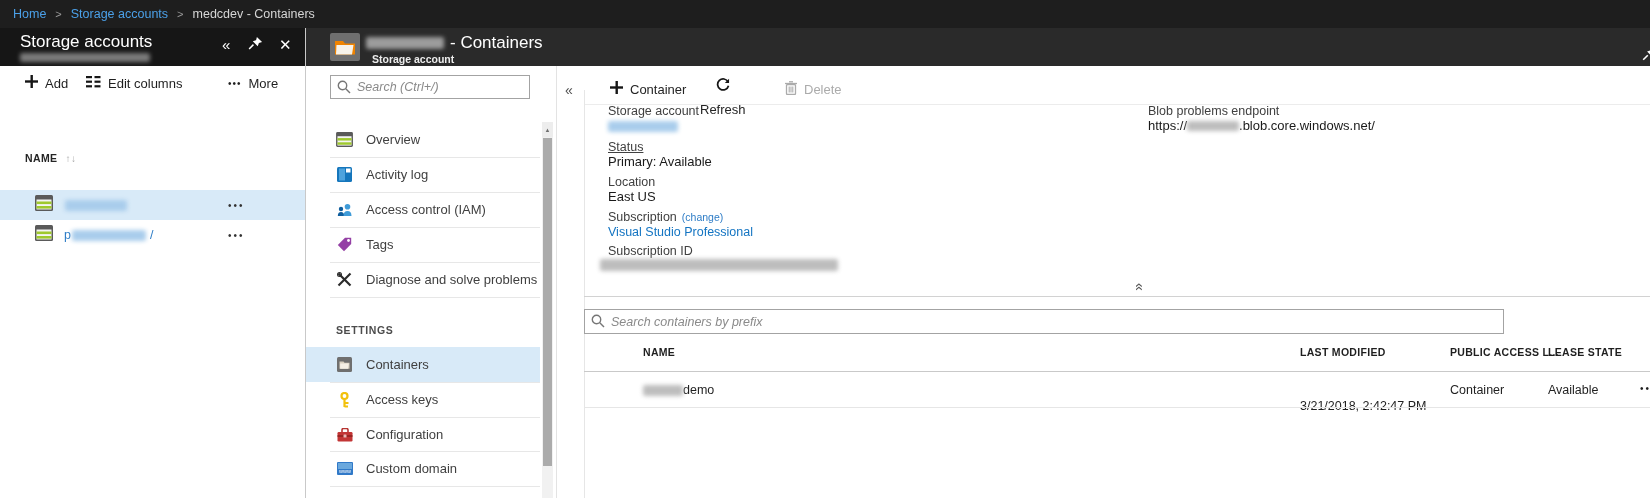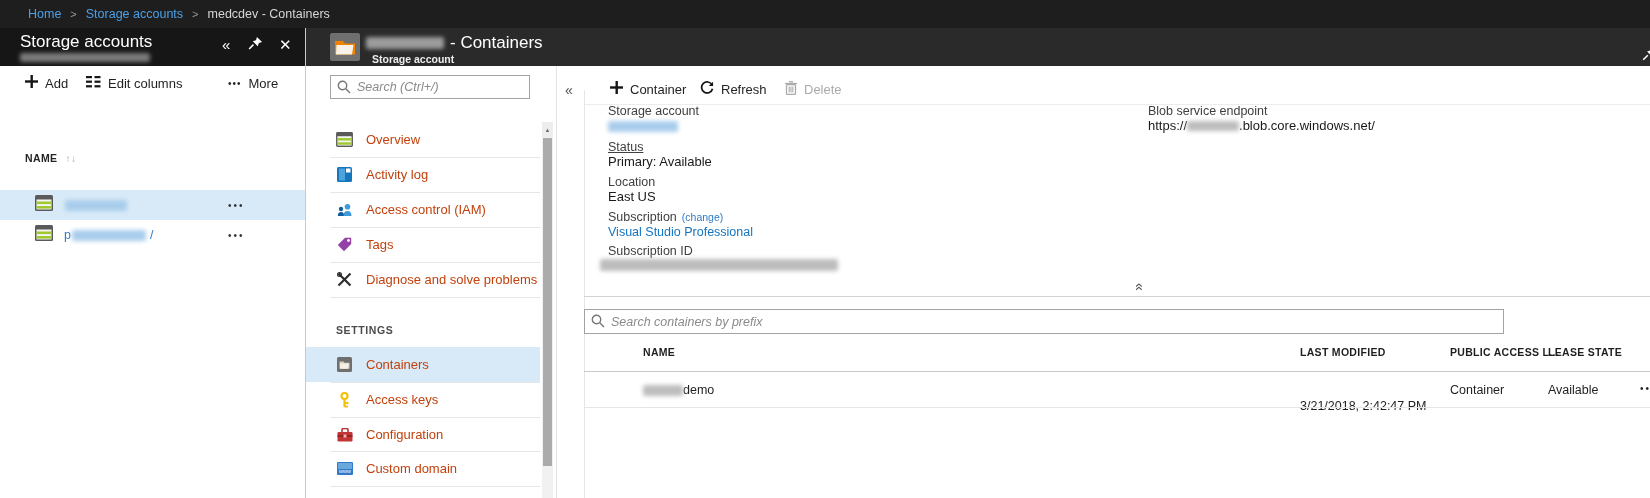--- a/index.html
+++ b/index.html
@@ -6,21 +6,21 @@
   html,body { background:#fff; }
   .stage {
     position: relative; width: 1650px; height: 498px;
     background: #fff; overflow: hidden;
     font-family: "Liberation Sans", sans-serif; color:#1a1a1a;
   }
   .abs { position: absolute; }
 
   
   .crumbbar { top:0; left:0; width:1650px; height:28px; background:#1e1e1e;
-    display:flex; align-items:center; padding-left:28px; gap:9px;
+    display:flex; align-items:center; padding-left:13px; gap:9px;
     font-size:12.5px; color:#c8c8c8; }
   .crumb-link { color:#4ba0e8; cursor:pointer; }
   .crumb-sep { color:#9a9a9a; font-size:11px; }
   .crumb-cur { color:#d6d6d6; }
 
   
   .lp-header { top:28px; left:0; width:306px; height:38px; background:#161616; }
   .lp-title { position:absolute; left:20px; top:4px; color:#fff; font-size:17px; }
   .lp-sub-redact { position:absolute; left:20px; top:25px; width:130px; height:9px;
     background:#8d8d8d; border-radius:2px; filter:blur(2px); opacity:.85; }
@@ -55,21 +55,21 @@
   .bh-pin-clip { position:absolute; right:-8px; top:18px; color:#fff; }
 
   
   .menu-panel { top:66px; left:306px; width:251px; height:432px; background:#fff; }
   .menu-search { position:absolute; left:24px; top:9px; width:200px; height:24px; }
   .mag { position:absolute; left:7px; top:5px; }
   .menu-search input { padding-left:26px; }
   .menu-item { position:absolute; left:0; width:234px; height:35px; display:flex; align-items:center; cursor:pointer; }
   .menu-item.selected { background:#d8eaf8; }
   .mi-icon { position:absolute; left:30px; width:17px; display:flex; justify-content:center; }
-  .mi-label { position:absolute; left:60px; font-size:13px; color:#c2410c; white-space:nowrap; }
+  .mi-label { position:absolute; left:60px; font-size:13px; color:#404040; white-space:nowrap; }
   .menu-div { position:absolute; left:24px; width:210px; height:1px; background:#e7e7e7; }
   .settings-label { position:absolute; left:30px; font-size:10.5px; font-weight:bold; color:#4c4c4c; letter-spacing:.6px; }
   .mscroll-track { position:absolute; left:236px; top:56px; width:11px; height:376px; background:#f1f1f1; }
   .mscroll-up { position:absolute; left:0; top:0; width:11px; height:15px; background:#ededed;
     color:#6f6f6f; font-size:6px; display:flex; align-items:center; justify-content:center; cursor:pointer; }
   .mscroll-thumb { position:absolute; left:1px; top:16px; width:9px; height:328px; background:#ababab; cursor:pointer; }
   .midborder { top:66px; left:556px; width:1px; height:432px; background:#e3e3e3; }
 
   
   .rp-collapse { left:565px; top:82px; color:#4f4f4f; font-size:14px; cursor:pointer; }
@@ -335,21 +335,21 @@
 
   <span class="abs rp-collapse">«</span>
 
   <div class="abs rp-toolbar-item" style="left:610px;">
     <span><svg width="13" height="13" viewBox="0 0 13 13">
           <rect x="5.5" y="0" width="2.4" height="13" fill="#161616"></rect>
           <rect x="0" y="5.3" width="13" height="2.4" fill="#161616"></rect>
         </svg></span>
     <span>Container</span>
   </div>
-  <div class="abs rp-toolbar-item" style="left:700px;">
+  <div class="abs rp-toolbar-item" style="left:700px;flex-direction:column;">
     <span>
       <svg width="14" height="14" viewBox="0 0 16 16">
           <path d="M13.8 4.5 A6.3 6.3 0 1 0 14.3 8.8" fill="none" stroke="#151515" stroke-width="2"></path>
           <path d="M14.9 0.8 L14.9 5.6 L10.1 5.6 Z" fill="#151515"></path>
         </svg>
     </span>
     <span>Refresh</span>
   </div>
   <div class="abs rp-toolbar-item disabled" style="left:785px;">
     <span>
@@ -374,21 +374,21 @@
   <div class="abs ess-label" style="left:608px; top:175px;">Location</div>
   <div class="abs ess-value" style="left:608px; top:189px;">East US</div>
   <div class="abs" style="left:608px; top:210px; display:flex; gap:5px; align-items:baseline;">
     <span class="ess-label">Subscription</span>
     <span class="ess-change">(change)</span>
   </div>
   <div class="abs ess-link" style="left:608px; top:225px;">Visual Studio Professional</div>
   <div class="abs ess-label" style="left:608px; top:244px;">Subscription ID</div>
   <span class="abs redact r-gray" style="left:600px; top:259px; width:238px; height:12px;"></span>
 
-  <div class="abs ess-label" style="left:1148px; top:104px;">Blob service endpoint</div>
+  <div class="abs ess-label" style="left:1148px; top:104px;">Blob problems endpoint</div>
   <div class="abs" style="left:1148px; top:118px; display:flex; align-items:center;">
     <span class="ess-value">https://</span>
     <span class="redact r-gray" style="width:52px; height:10px;"></span>
     <span class="ess-value">.blob.core.windows.net/</span>
   </div>
 
   <span class="abs collapse-up">«</span>
   <div class="abs ess-divider"></div>
 
   <div class="abs ctn-search">

